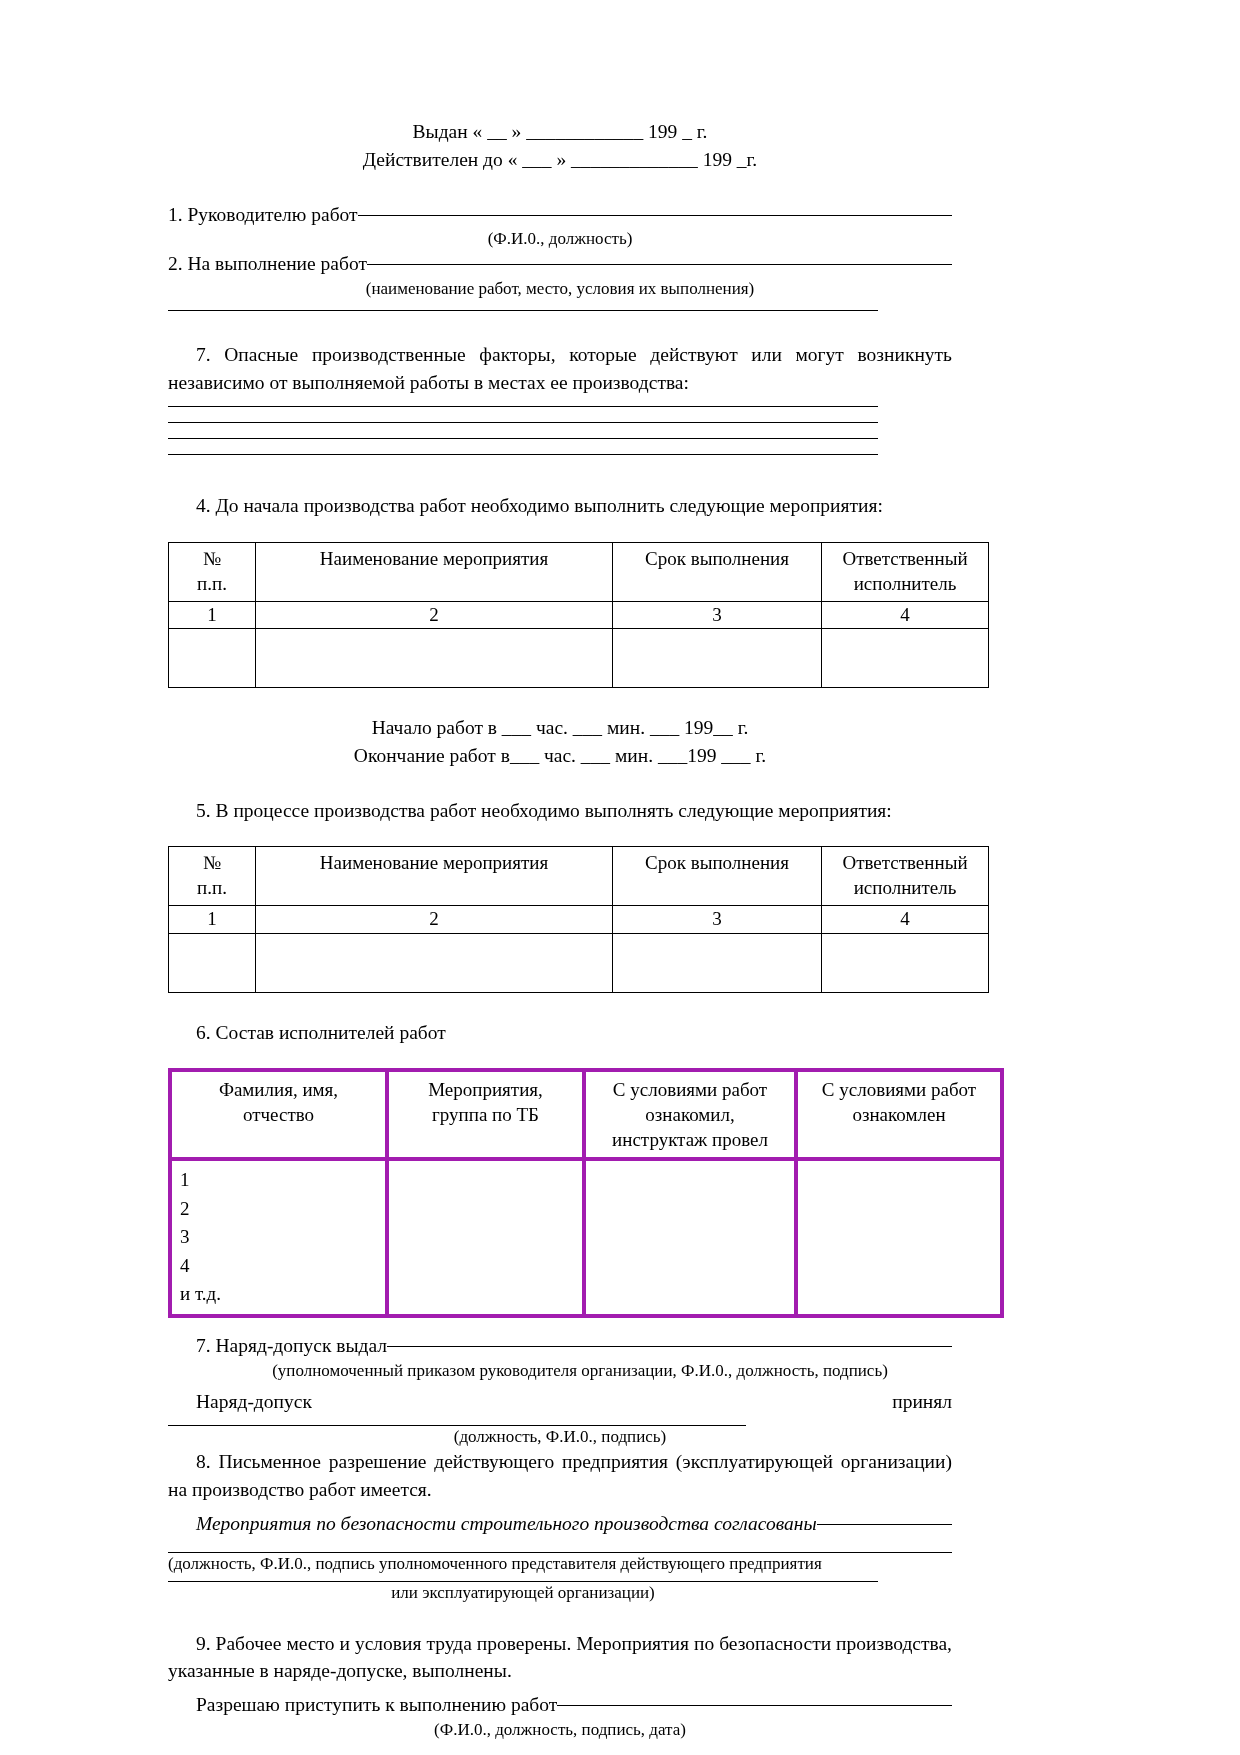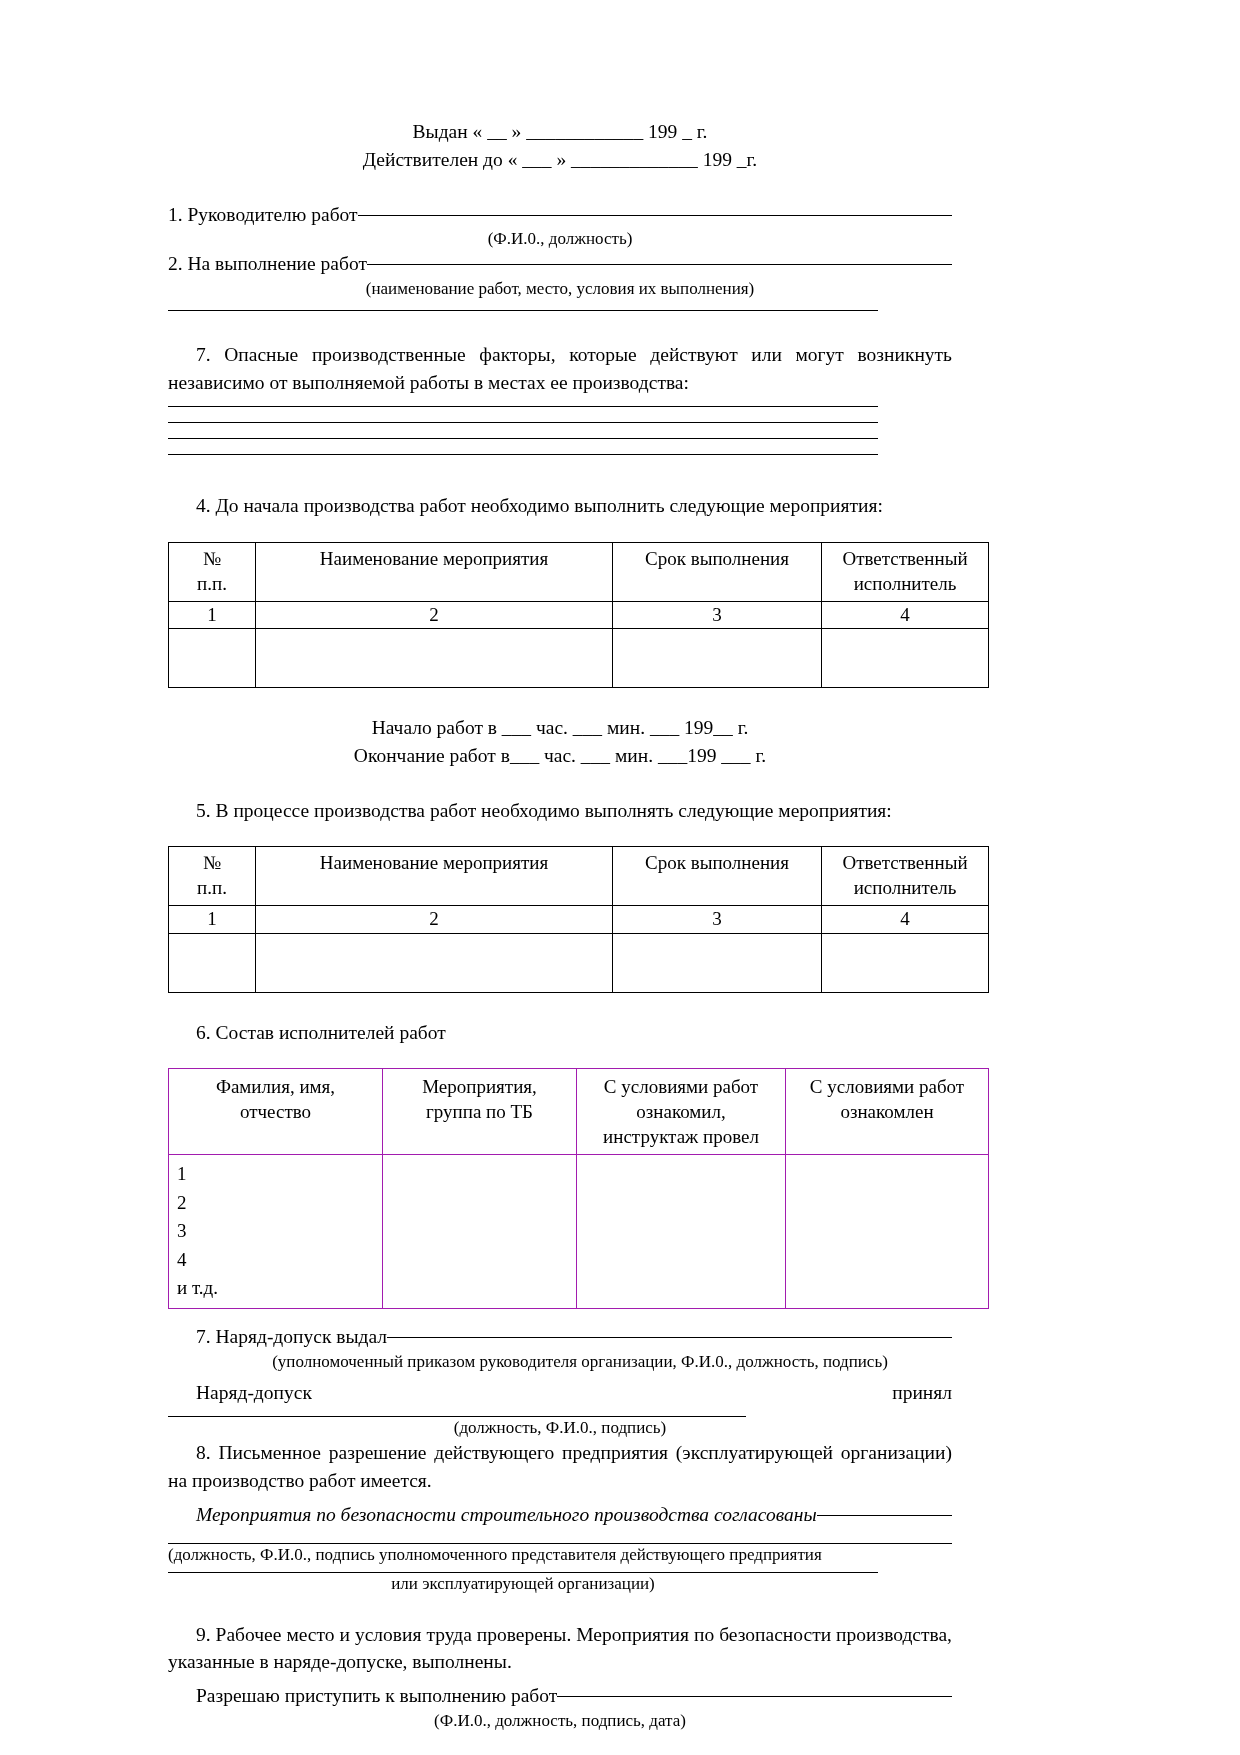--- a/index.html
+++ b/index.html
@@ -103,21 +103,21 @@
   table.grid .namecol { width: 348px; }
   table.grid .termcol { width: 200px; }
   table.grid .respcol { width: 158px; }
 
   table.grid tr.numbering td { padding: 1px 4px; }
   table.grid tr.blank td { height: 50px; }
 
   
   table.people { border-collapse: collapse; width: 784px; table-layout: fixed; font-size: 19px; }
   table.people td, table.people th {
-    border: 1px solid #a21caf;
+    border: 4px solid #a21caf;
     font-weight: normal;
     text-align: center;
     vertical-align: top;
     padding: 5px 4px;
     line-height: 1.32;
   }
   table.people .c1 { width: 205px; }
   table.people .c2 { width: 185px; }
   table.people .c3 { width: 200px; }
   table.people .c4 { width: 194px; }

